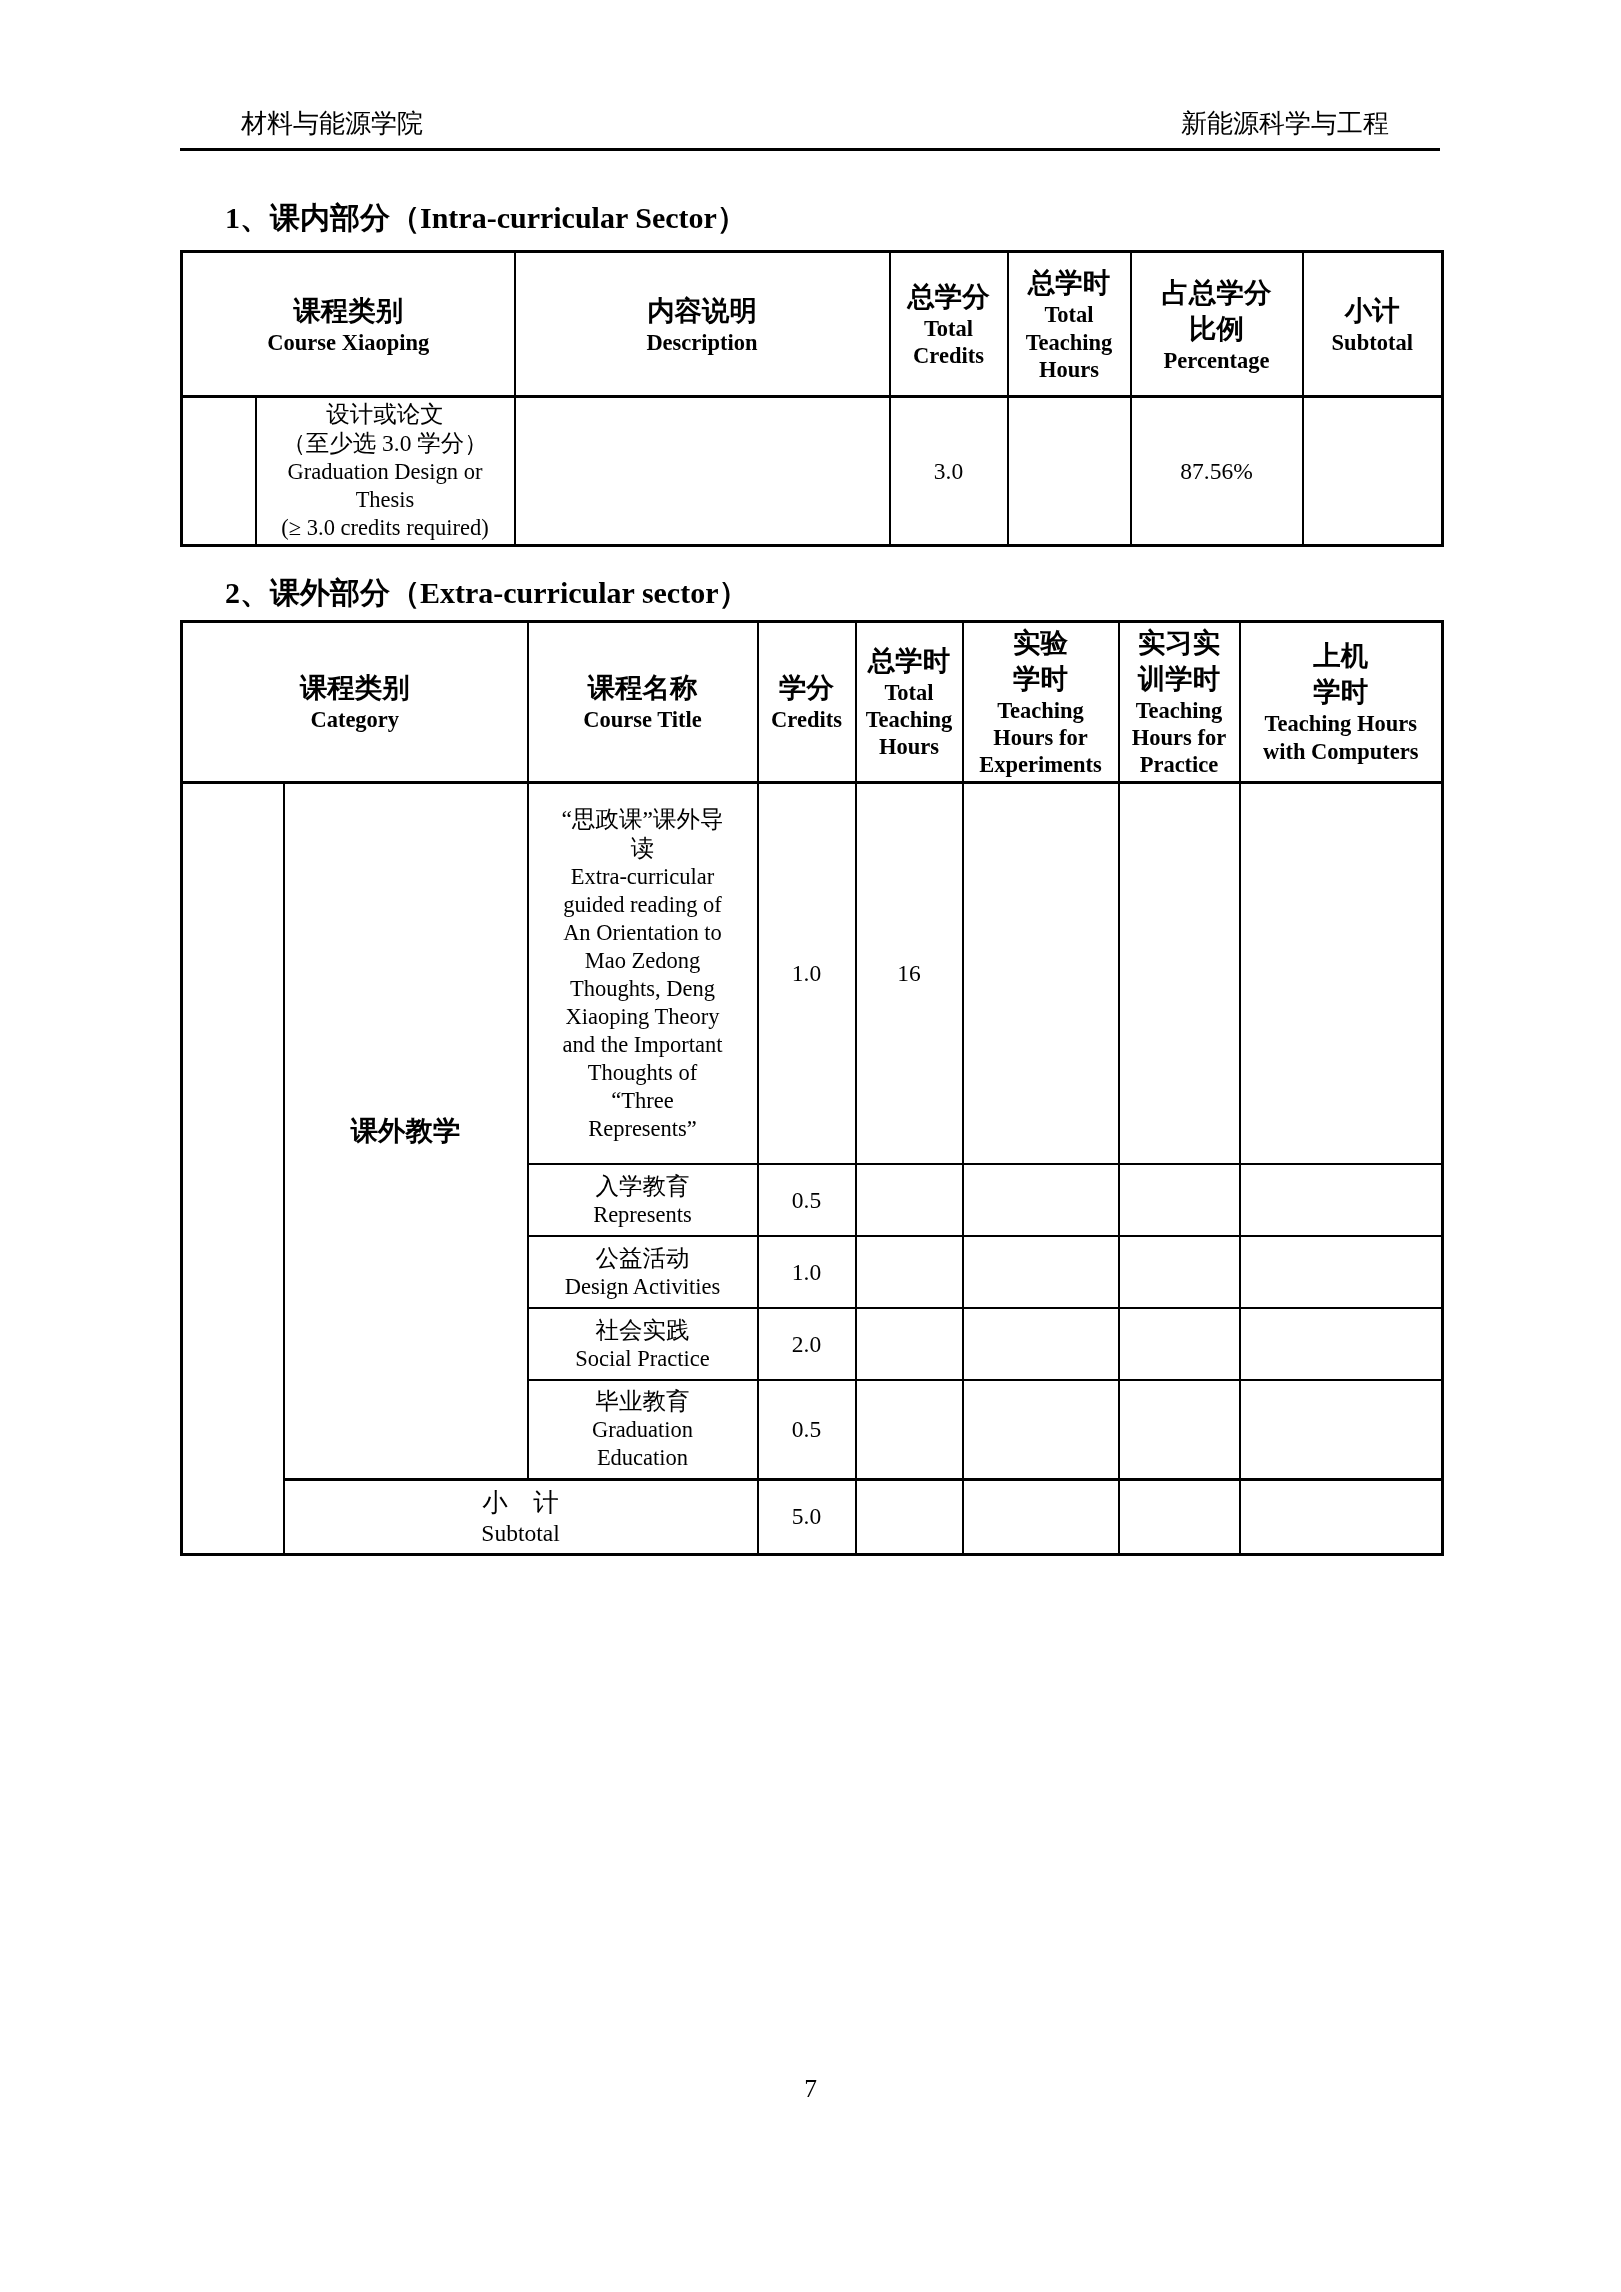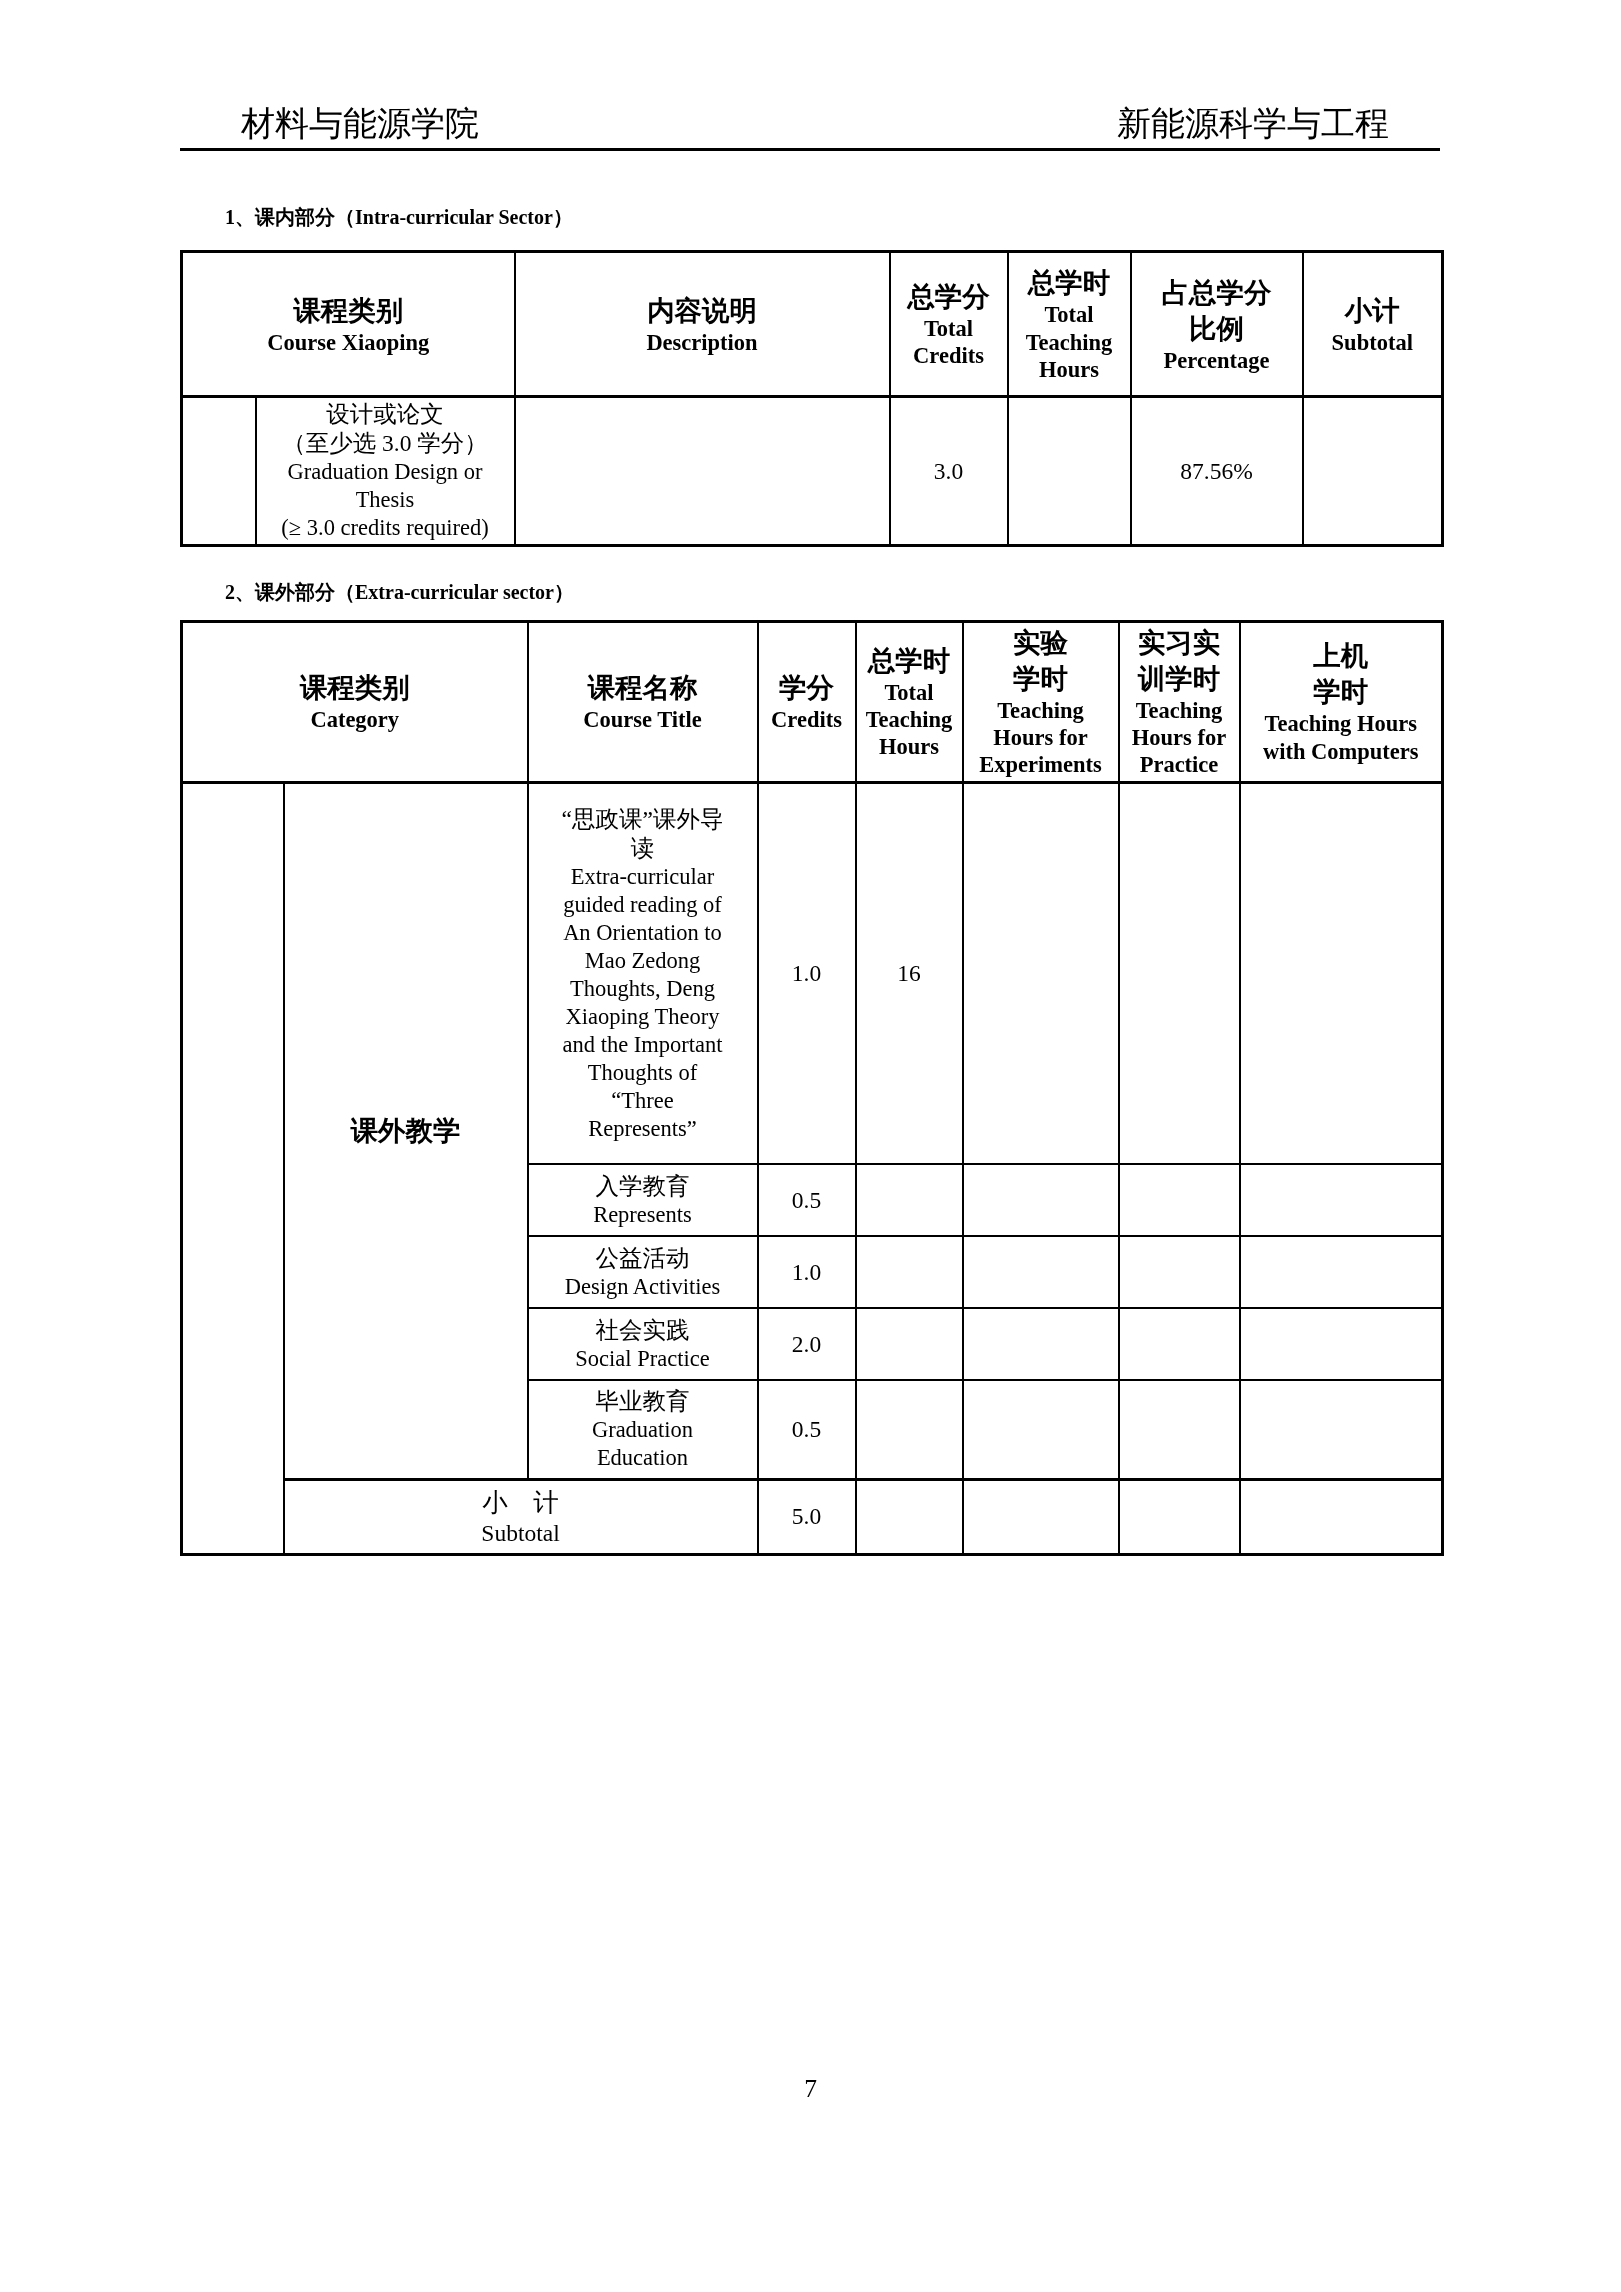--- a/index.html
+++ b/index.html
@@ -21,26 +21,26 @@
     width: 1260px;
   }
   
   .page-header {
     margin-top: 108px;
     display: flex;
     justify-content: space-between;
     align-items: flex-end;
     padding: 0 51px 8.8px 61px;
     border-bottom: 3.9px solid #000;
-    font-size: 34px;
+    font-size: 26px;
     line-height: 31px;
   }
   
   .section-heading {
-    font-size: 20px;
+    font-size: 30px;
     font-weight: bold;
     line-height: 35px;
   }
   .heading-1 { margin: 49px 0 15.7px 45px; }
   .heading-2 { margin: 27.4px 0 9.8px 45px; }
   
   table {
     border-collapse: collapse;
     table-layout: fixed;
     width: 1260px;

